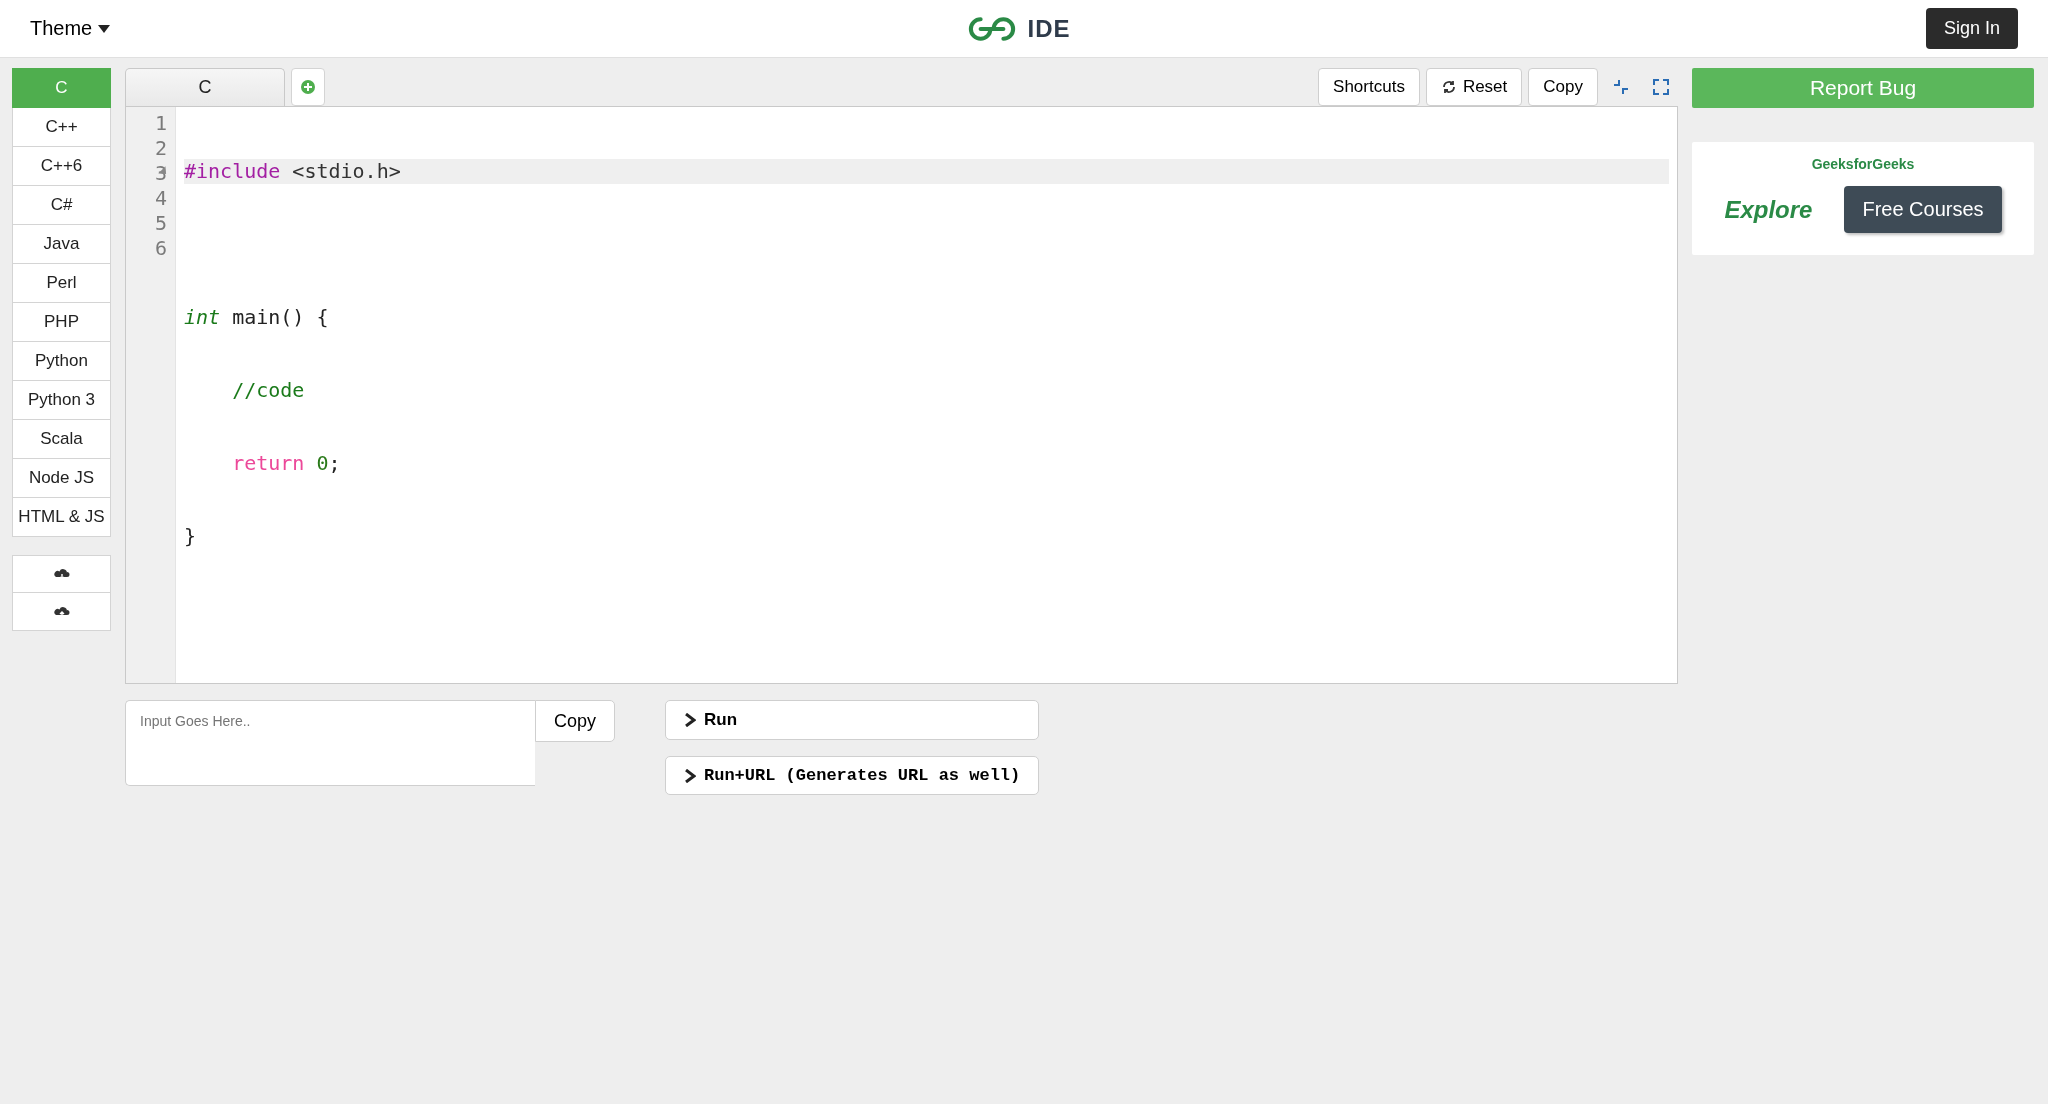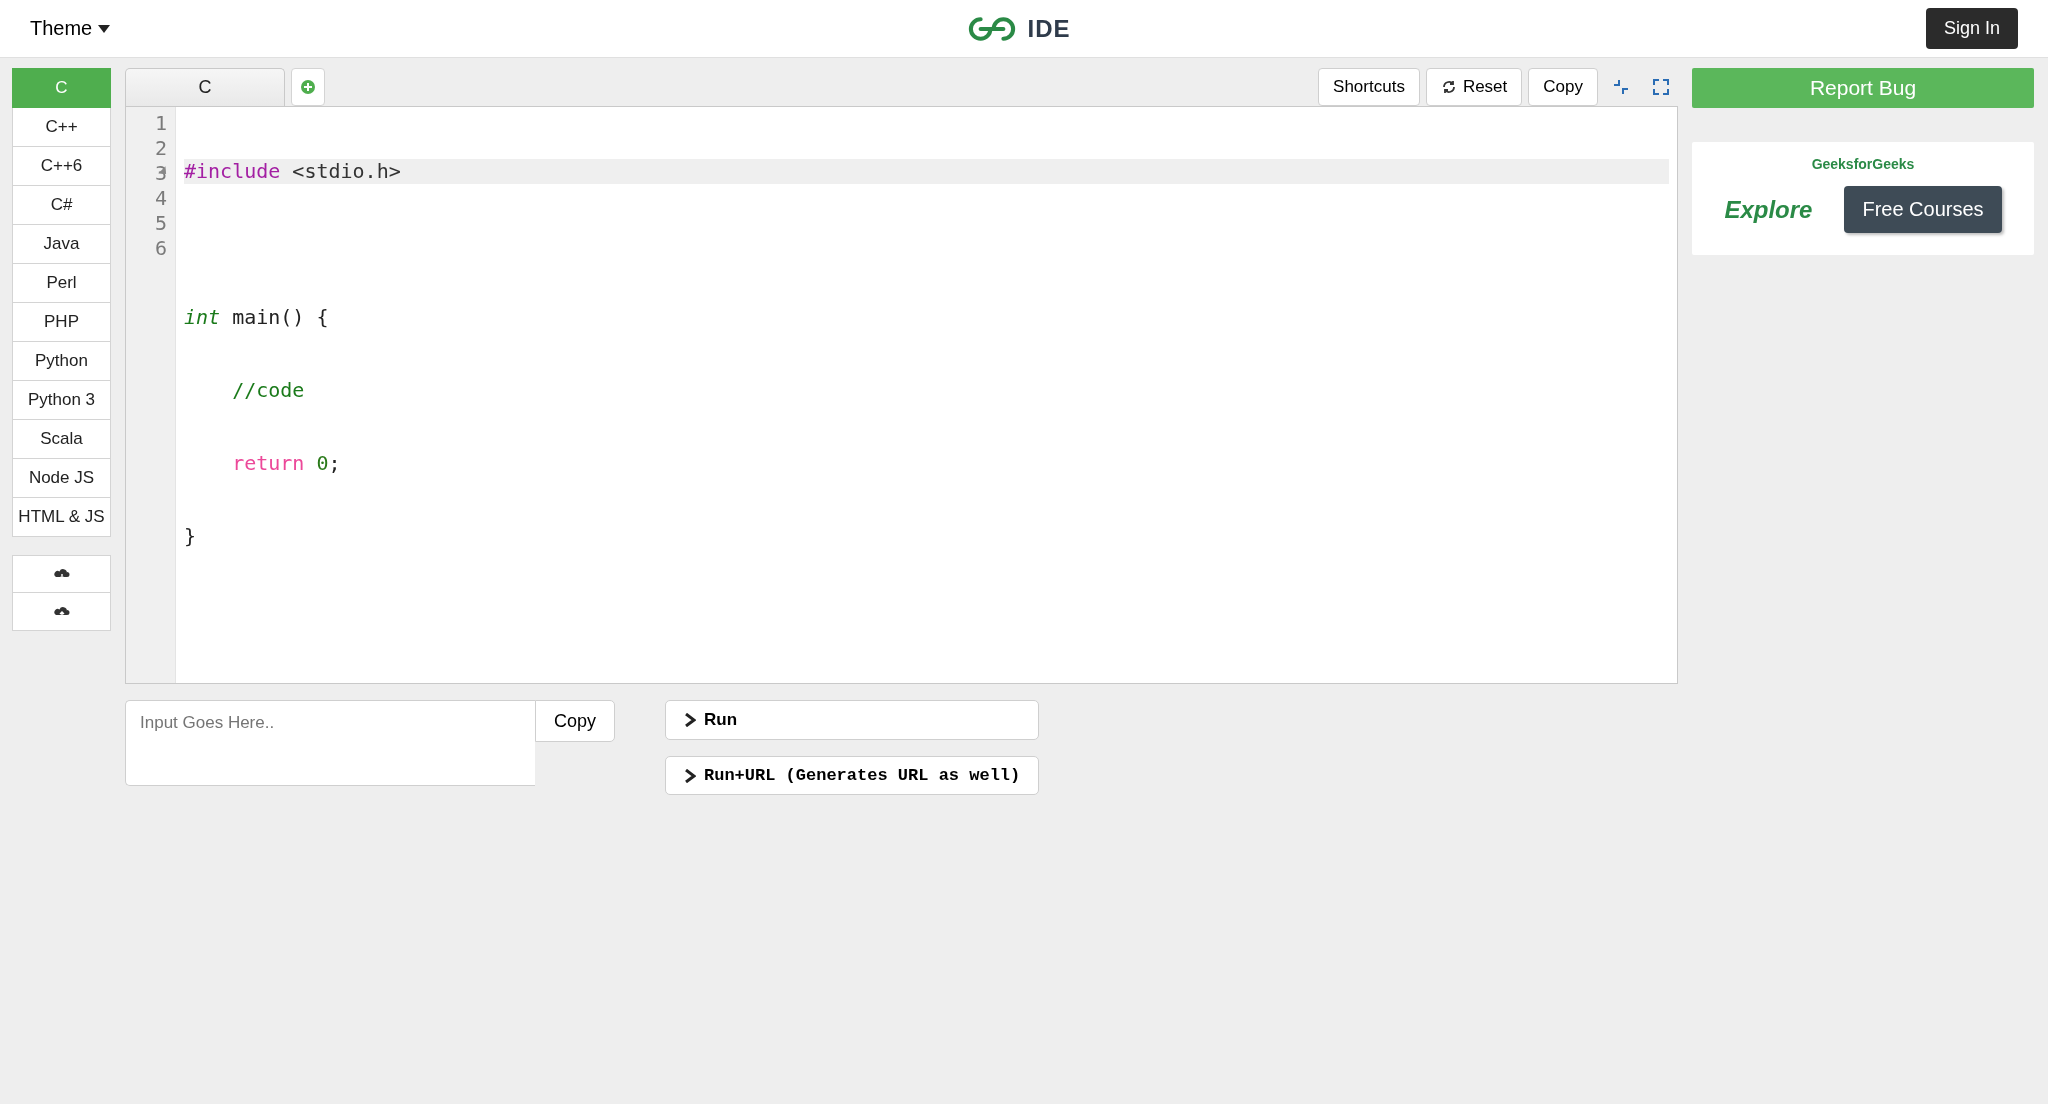--- a/index.html
+++ b/index.html
@@ -47,21 +47,21 @@
 .tok-angle{ color:#333; }
 .tok-kw{ color:#ec4899; }
 .tok-type{ color:#1a7a1a; font-style: italic; }
 .tok-fn{ color:#222; }
 .tok-comment{ color:#1a7a1a; }
 .tok-num{ color:#2a7a1a; }
 
 
 .input-row { display:flex; gap:10px; margin-top:16px; }
 .input-box { flex: 0 0 490px; display:flex; }
-.input-ta { flex:1; border:1px solid #cfcfcf; border-right:none; border-radius:5px 0 0 5px; padding:12px 14px; font-size:17px; resize:none; height:86px; font-family: inherit; }
+.input-ta { flex:1; border:1px solid #cfcfcf; border-right:none; border-radius:5px 0 0 5px; padding:12px 14px; font-size:14px; resize:none; height:86px; font-family: inherit; }
 .copy-btn { border:1px solid #cfcfcf; border-radius:0 5px 5px 0; background:#fff; padding:0 18px; font-size:18px; cursor:pointer; align-self:flex-start; height:42px; }
 .run-col { display:flex; flex-direction:column; gap:16px; margin-left: 40px; }
 .run-btn { background:#fff; border:1px solid #cfcfcf; border-radius:5px; padding:9px 18px; font-size:17px; font-weight:700; cursor:pointer; display:flex; align-items:center; gap:8px; }
 .run-btn.sm { font-weight:700;font-family:Liberation Mono, monospace; }
 
 
 .rightcol { width: 360px; padding: 10px 14px 10px 4px; flex-shrink:0; }
 .report-bug { background:#5bb75b; color:#fff; text-align:center; padding:8px; font-size:21px; border-radius:2px; cursor:pointer; }
 .promo { background:#fff; margin-top:34px; padding:14px 18px 22px; border-radius:2px; text-align:center; }
 .promo-top { color:#2a8a46; font-size:14px; font-weight:600; margin-bottom:14px; }

